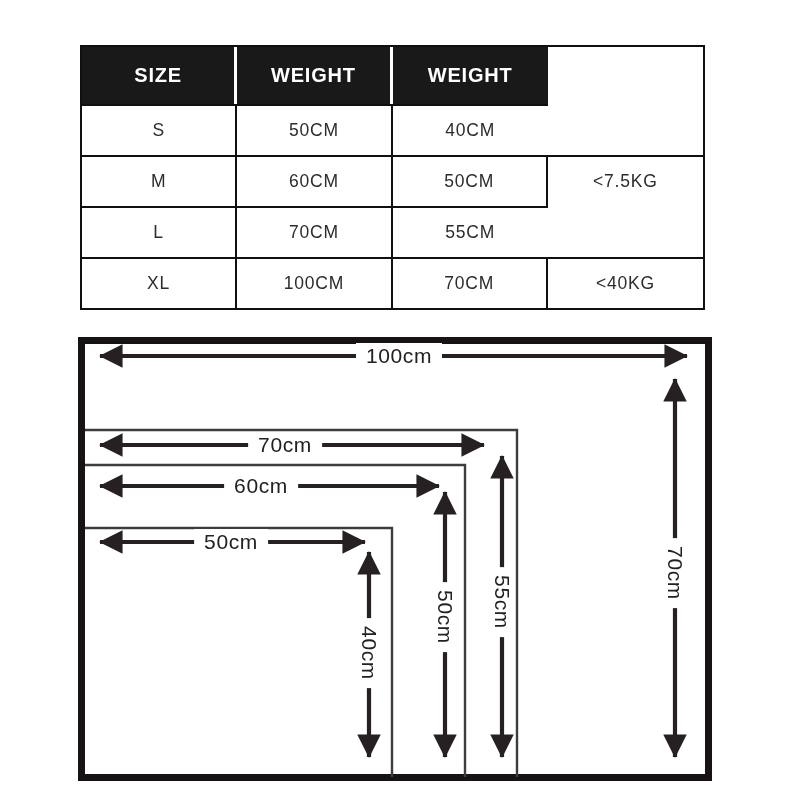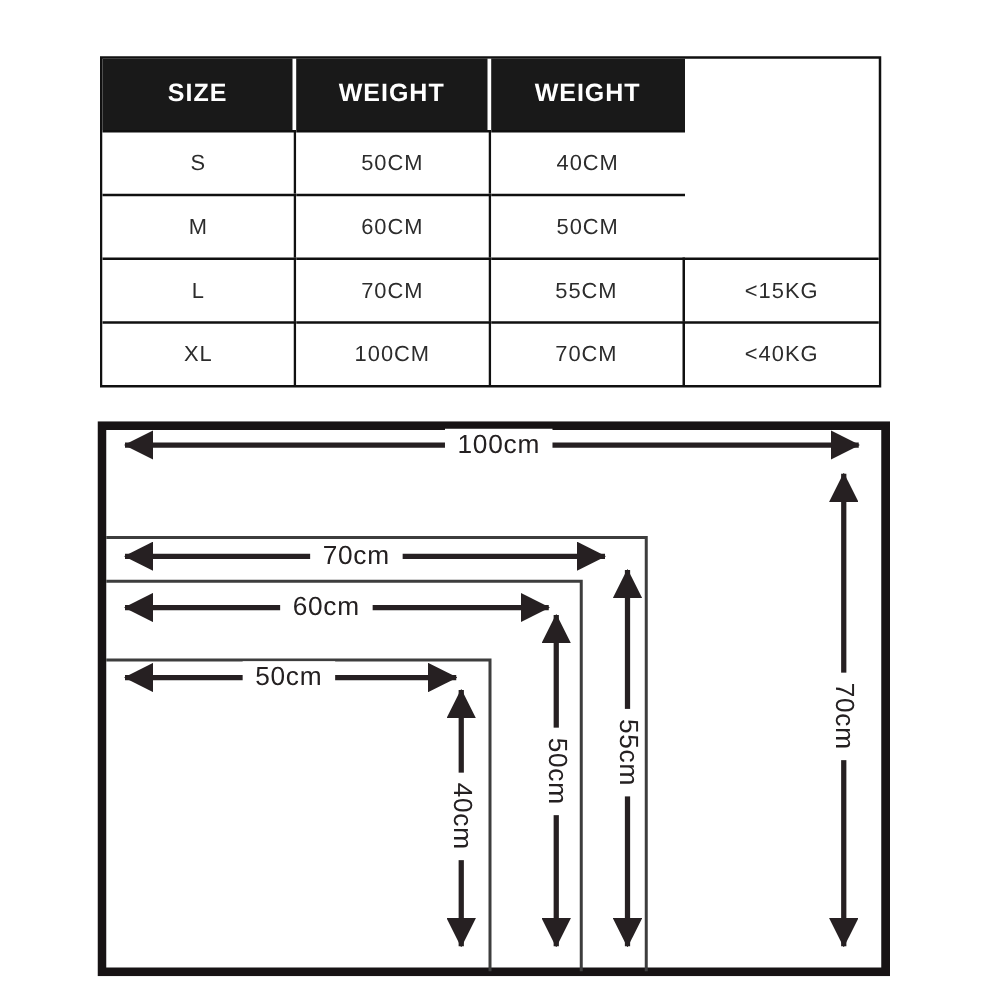--- a/index.html
+++ b/index.html
@@ -105,26 +105,26 @@
     </div>
     <div class="trow">
       <div class="td">S</div>
       <div class="td">50CM</div>
       <div class="td">40CM</div>
     </div>
     <div class="trow">
       <div class="td">M</div>
       <div class="td">60CM</div>
       <div class="td">50CM</div>
+      <div class="td">&lt;7.5KG</div>
     </div>
     <div class="trow">
       <div class="td">L</div>
       <div class="td">70CM</div>
       <div class="td">55CM</div>
-      <div class="td">&lt;15KG</div>
     </div>
     <div class="trow">
       <div class="td">XL</div>
       <div class="td">100CM</div>
       <div class="td">70CM</div>
       <div class="td">&lt;40KG</div>
     </div>
   </div>
 
   <div class="diagram">

